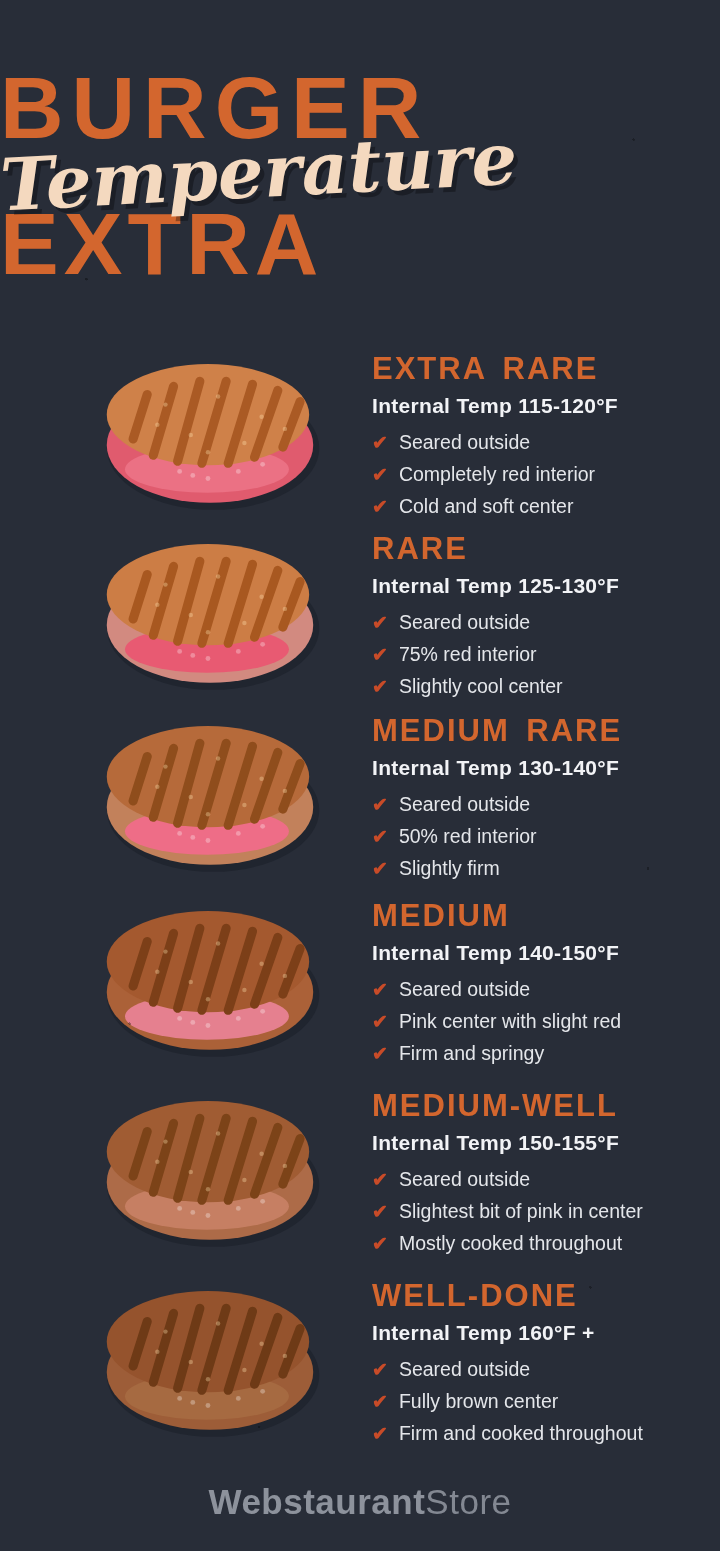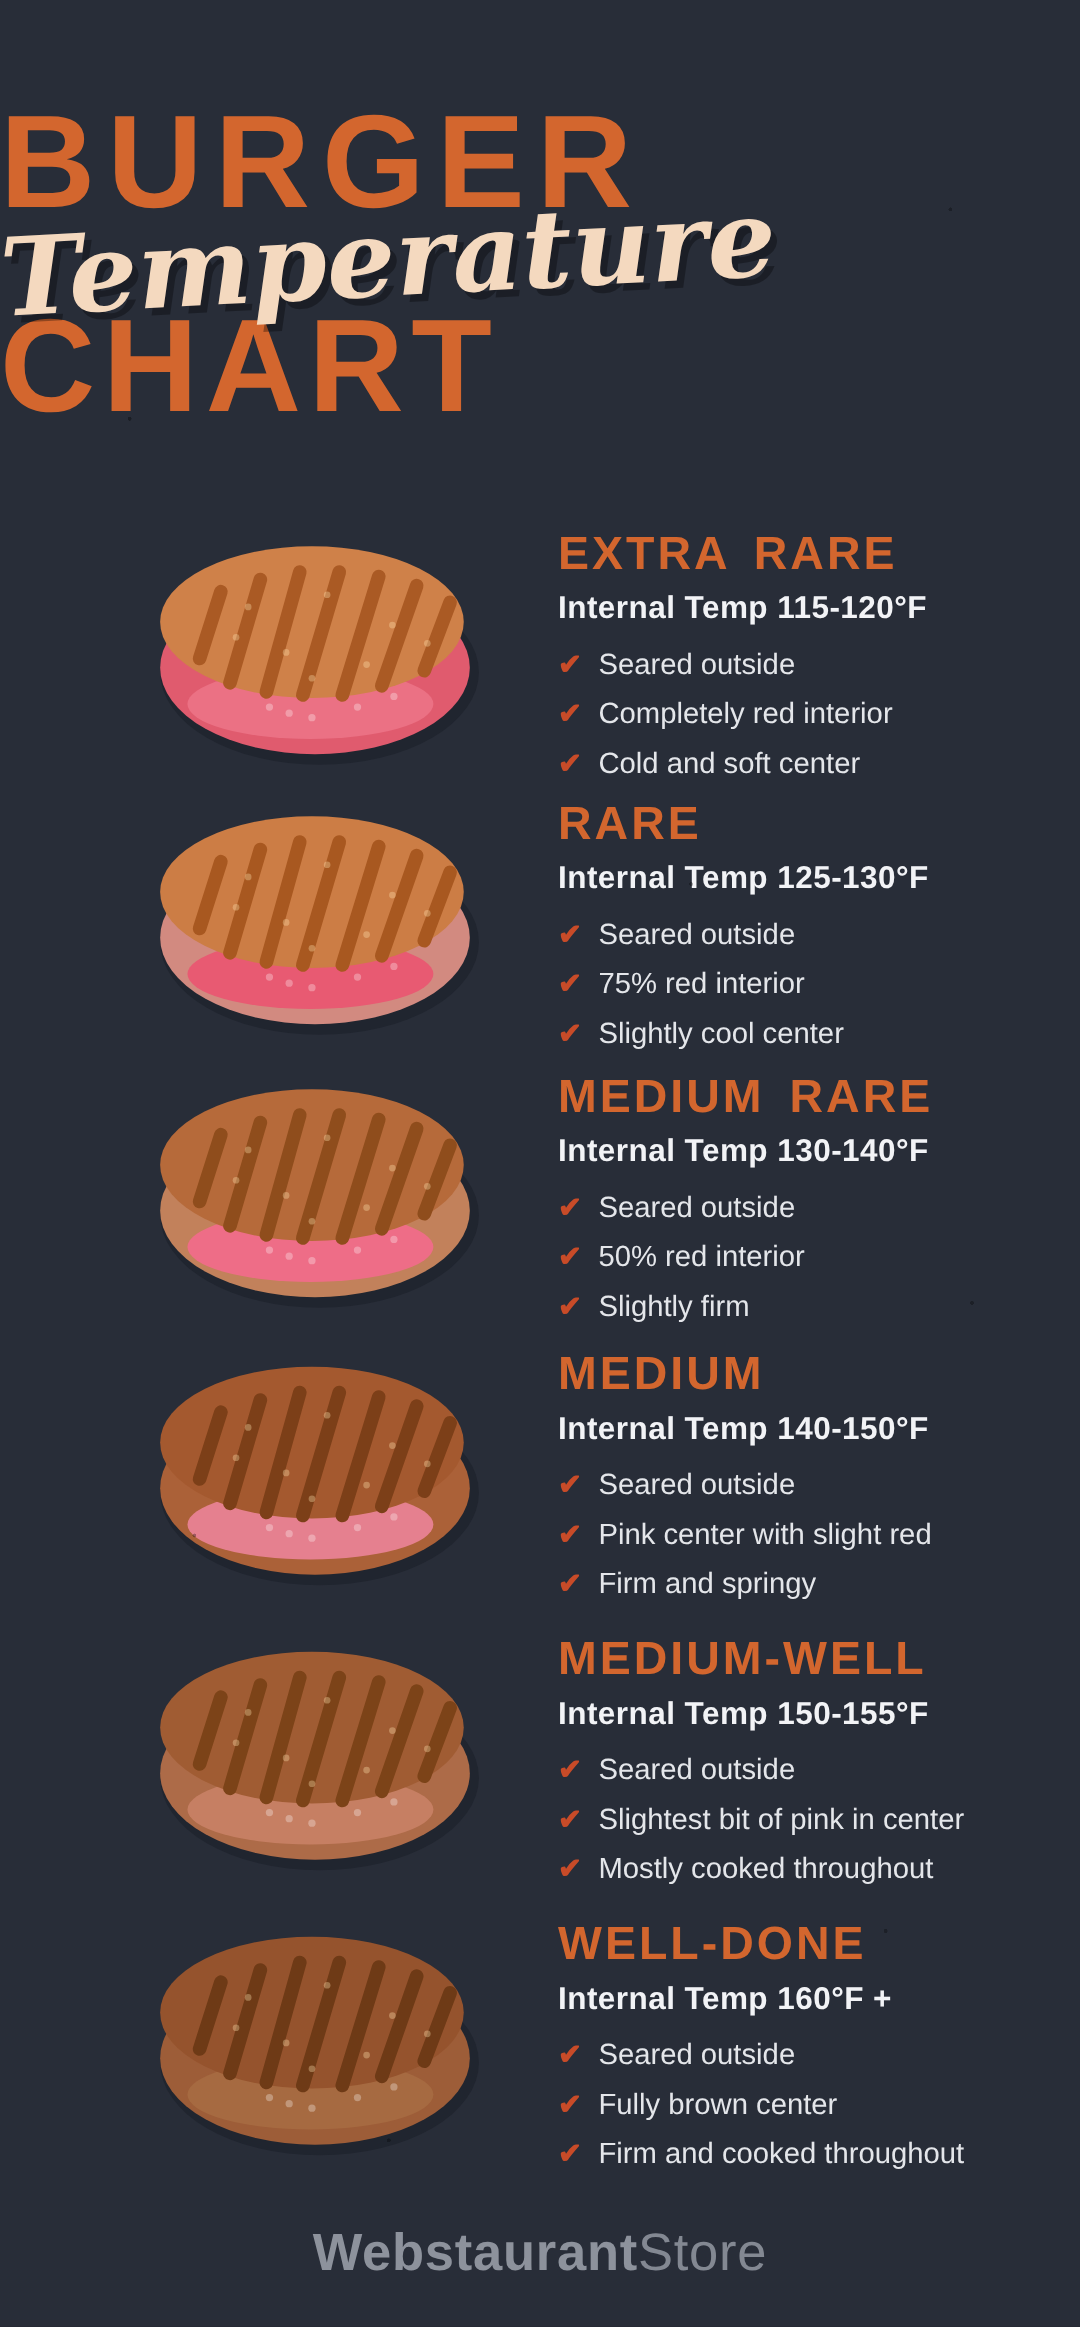--- a/index.html
+++ b/index.html
@@ -54,21 +54,21 @@
   }
   .brand-bold { font-weight:bold; }
   .brand-light { font-weight:normal; opacity:.9; }
 </style>
 </head>
 <body>
 
 <header class="header">
   <div class="title-burger">BURGER</div>
   <div><span class="title-script">Temperature</span></div>
-  <div class="title-chart">CHART</div>
+  <div class="title-chart">EXTRA</div>
 </header>
 
 <section class="section" style="top:345px">
   <div class="patty-wrap">
     <svg class="patty" viewBox="0 0 230 166" aria-hidden="true">
         <ellipse cx="117" cy="93" rx="105" ry="61" fill="#20252f"></ellipse>
         <ellipse cx="114" cy="90" rx="102" ry="57" fill="#e05b6e"></ellipse>
         <ellipse cx="111" cy="114" rx="81" ry="23" fill="#eb7184"></ellipse>
         <circle cx="84" cy="116" r="2.4" fill="#ffffff" opacity="0.3"></circle>
         <circle cx="112" cy="123" r="2.4" fill="#ffffff" opacity="0.3"></circle>

